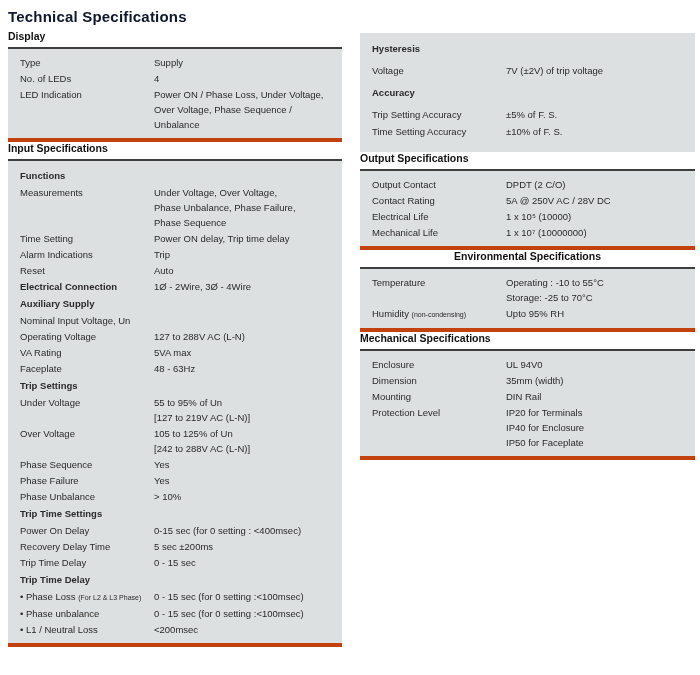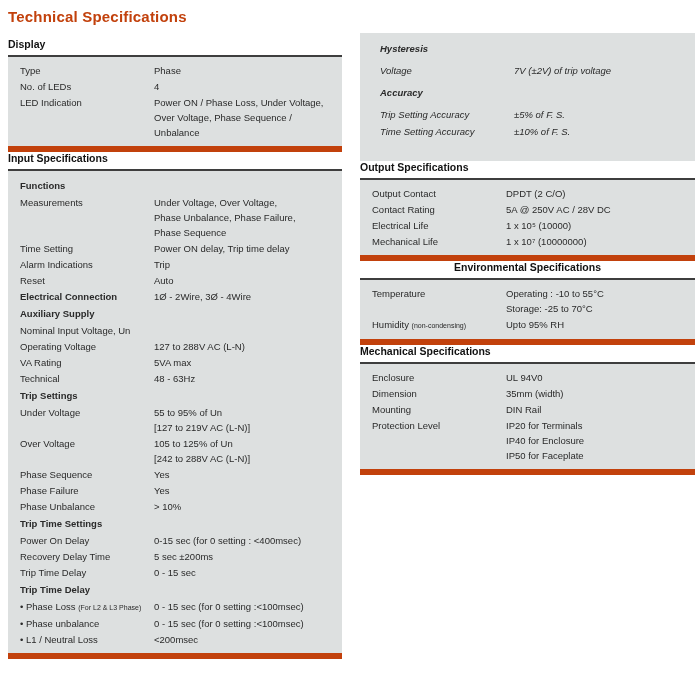--- a/index.html
+++ b/index.html
@@ -3,30 +3,30 @@
 <meta charset="utf-8">
 <style>
   html,body{margin:0;padding:0;}
   body{
     width:700px;height:675px;background:#ffffff;position:relative;
     font-family:"Liberation Sans","DejaVu Sans",sans-serif;
     color:#2a2a2a;-webkit-font-smoothing:antialiased;
   }
   .col-left{position:absolute;left:8px;top:8px;width:334px;}
   .col-right{position:absolute;left:360px;top:33px;width:335px;}
-  .page-title{font-size:15px;font-weight:bold;color:#c2410c;margin:0 0 13px 0;letter-spacing:.2px;}
+  .page-title{font-size:15px;font-weight:bold;color:#0f172a;margin:0 0 5px 0;letter-spacing:.2px;}
   h2.sec{font-size:10.5px;font-weight:bold;color:#121212;margin:0 0 5px 0;}
   .gap-lg{margin-top:17px;}
   .specbox{
     background:#DDE0E0;
     border-top:2px solid #3E3E3E;
-    border-bottom:6px solid #c2410c;
+    border-bottom:4px solid #c2410c;
     padding:5px 8px 5px 12px;
   }
-  .specbox.flat{border-top:none;border-bottom:none;padding:8px 8px 8px 20px;font-style:italic;}
+  .specbox.flat{border-top:none;border-bottom:none;padding:8px 8px 8px 12px;}
   .row{display:flex;margin:1px 0;}
   .lbl{width:130px;flex:none;font-size:9.5px;line-height:15px;padding-right:4px;}
   .val{flex:1;font-size:9.5px;line-height:15px;white-space:pre-line;}
   .sub{font-weight:bold;font-size:9.5px;line-height:15px;margin:2px 0;}
   .bold{font-weight:bold;}
   .small{font-size:7px;}
   .flat .row{margin:0 0 7px 0;}
   .flat .sub{margin:0 0 7px 0;}
   .mt14{margin-top:14px;}
   .mt24{margin-top:24px;text-align:center;}
@@ -35,21 +35,21 @@
 </head>
 <body>
 
 <div class="col-left">
   <div class="page-title">Technical Specifications</div>
 
   <h2 class="sec">Display</h2>
   <div class="specbox">
     <div class="row">
       <span class="lbl">Type</span>
-      <span class="val">Phase</span>
+      <span class="val">Supply</span>
     </div>
     <div class="row">
       <span class="lbl">No. of LEDs</span>
       <span class="val">4</span>
     </div>
     <div class="row">
       <span class="lbl">LED Indication</span>
       <span class="val">Power ON / Phase Loss, Under Voltage,
 Over Voltage, Phase Sequence / Unbalance</span>
     </div>
@@ -86,21 +86,21 @@
     </div>
     <div class="row">
       <span class="lbl">Operating Voltage</span>
       <span class="val">127 to 288V AC (L-N)</span>
     </div>
     <div class="row">
       <span class="lbl">VA Rating</span>
       <span class="val">5VA max</span>
     </div>
     <div class="row">
-      <span class="lbl">Technical</span>
+      <span class="lbl">Faceplate</span>
       <span class="val">48 - 63Hz</span>
     </div>
     <div class="sub">Trip Settings</div>
     <div class="row">
       <span class="lbl">Under Voltage</span>
       <span class="val">55 to 95% of Un
 [127 to 219V AC (L-N)]</span>
     </div>
     <div class="row">
       <span class="lbl">Over Voltage</span>
@@ -153,21 +153,21 @@
     <div class="sub">Hysteresis</div>
     <div class="row">
       <span class="lbl">Voltage</span>
       <span class="val">7V (±2V) of trip voltage</span>
     </div>
     <div class="sub">Accuracy</div>
     <div class="row" style="margin-bottom:2px;">
       <span class="lbl">Trip Setting Accuracy</span>
       <span class="val">±5% of F. S.</span>
     </div>
-    <div class="row" style="margin-bottom:14px;justify-content:center;">
+    <div class="row" style="margin-bottom:5px;justify-content:center;">
       <span class="lbl">Time Setting Accuracy</span>
       <span class="val">±10% of F. S.</span>
     </div>
   </div>
 
   <h2 class="sec mt14">Output Specifications</h2>
   <div class="specbox">
     <div class="row">
       <span class="lbl">Output Contact</span>
       <span class="val">DPDT (2 C/O)</span>

